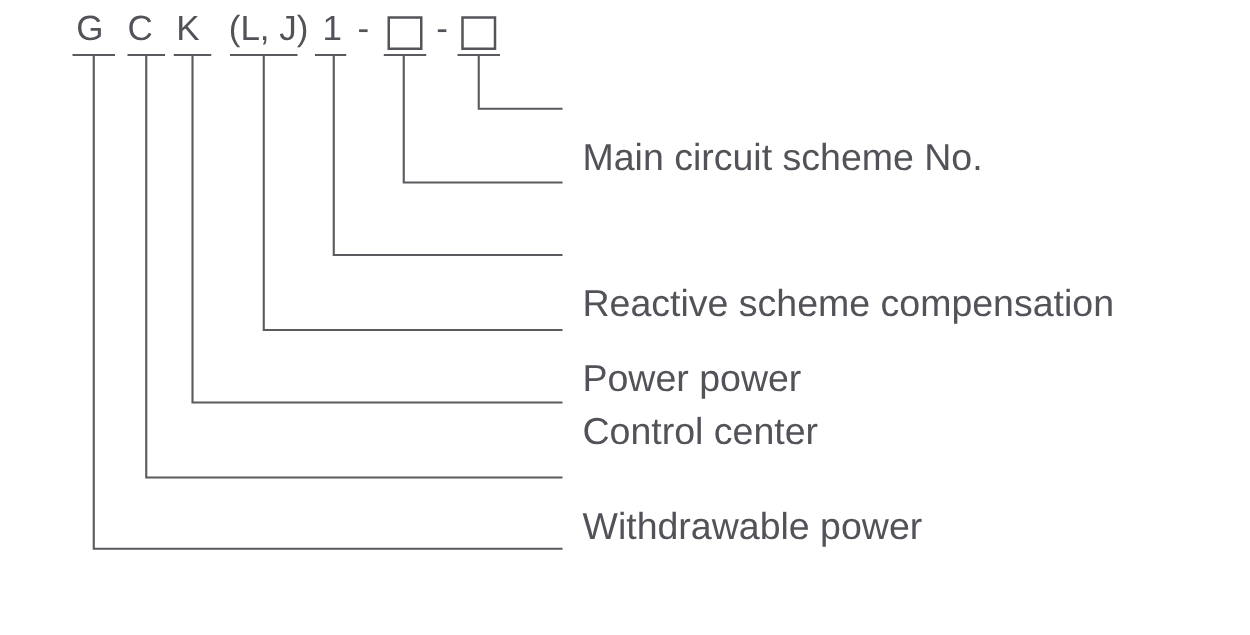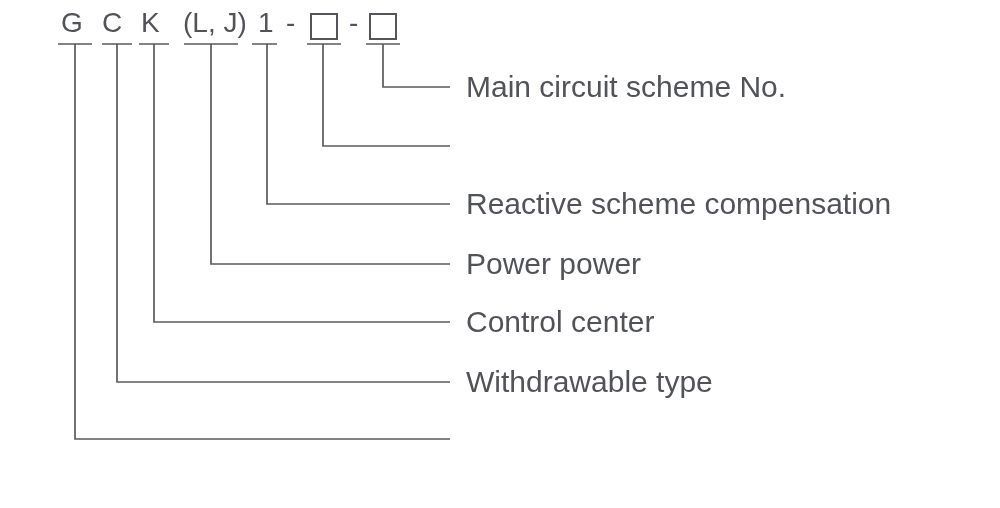--- a/index.html
+++ b/index.html
@@ -29,20 +29,21 @@
     background: #ffffff;
   }
   .label {
     position: absolute;
     left: 466px;
     height: 40px;
     line-height: 40px;
     font-size: 30px;
     color: #515359;
     white-space: nowrap;
+    margin-top: 40px;
   }
 </style>
 </head>
 <body>
 
 <div class="stage">
 
   <svg width="1000" height="508" viewBox="0 0 1000 508">
     <path d="M58 44 H92 M75 44 V439 H450" fill="none" stroke="#5a5b5f" stroke-width="1.7"></path>
     <path d="M102 44 H132 M117 44 V382 H450" fill="none" stroke="#5a5b5f" stroke-width="1.7"></path>
@@ -59,16 +60,16 @@
   <span class="cc" style="left:183px">(L, J)</span>
   <span class="cc" style="left:258px">1</span>
   <span class="cc" style="left:286px">-</span>
   <span class="code-box" style="left:310px"></span>
   <span class="cc" style="left:349px">-</span>
   <span class="code-box" style="left:369px"></span>
 
   <div class="label" style="top:67px">Main circuit scheme No.</div>
   <div class="label" style="top:184px">Reactive scheme compensation</div>
   <div class="label" style="top:244px">Power power</div>
-  <div class="label" style="top:302px">Control center</div>
-  <div class="label" style="top:362px">Withdrawable type</div>
+  <div class="label" style="top:286px">Control center</div>
+  <div class="label" style="top:362px">Withdrawable power</div>
 
 </div>
 
 </body></html>

